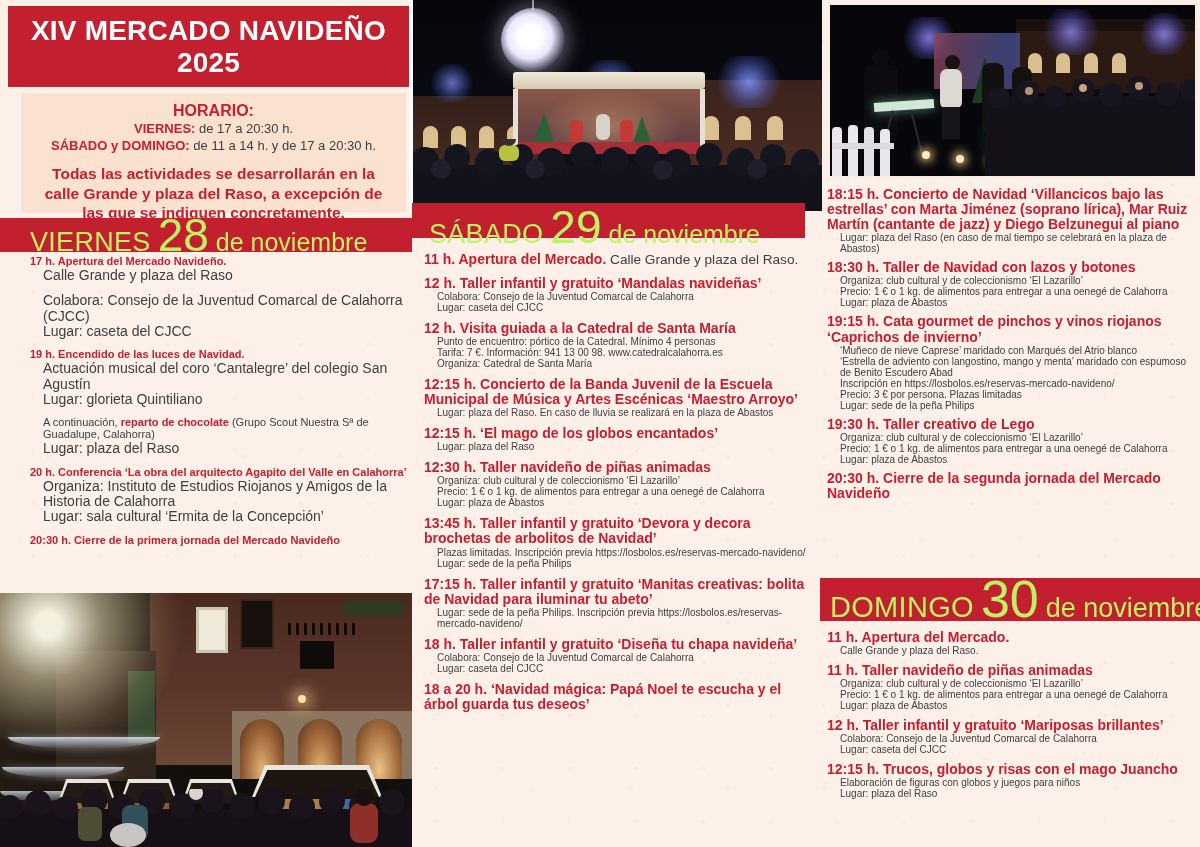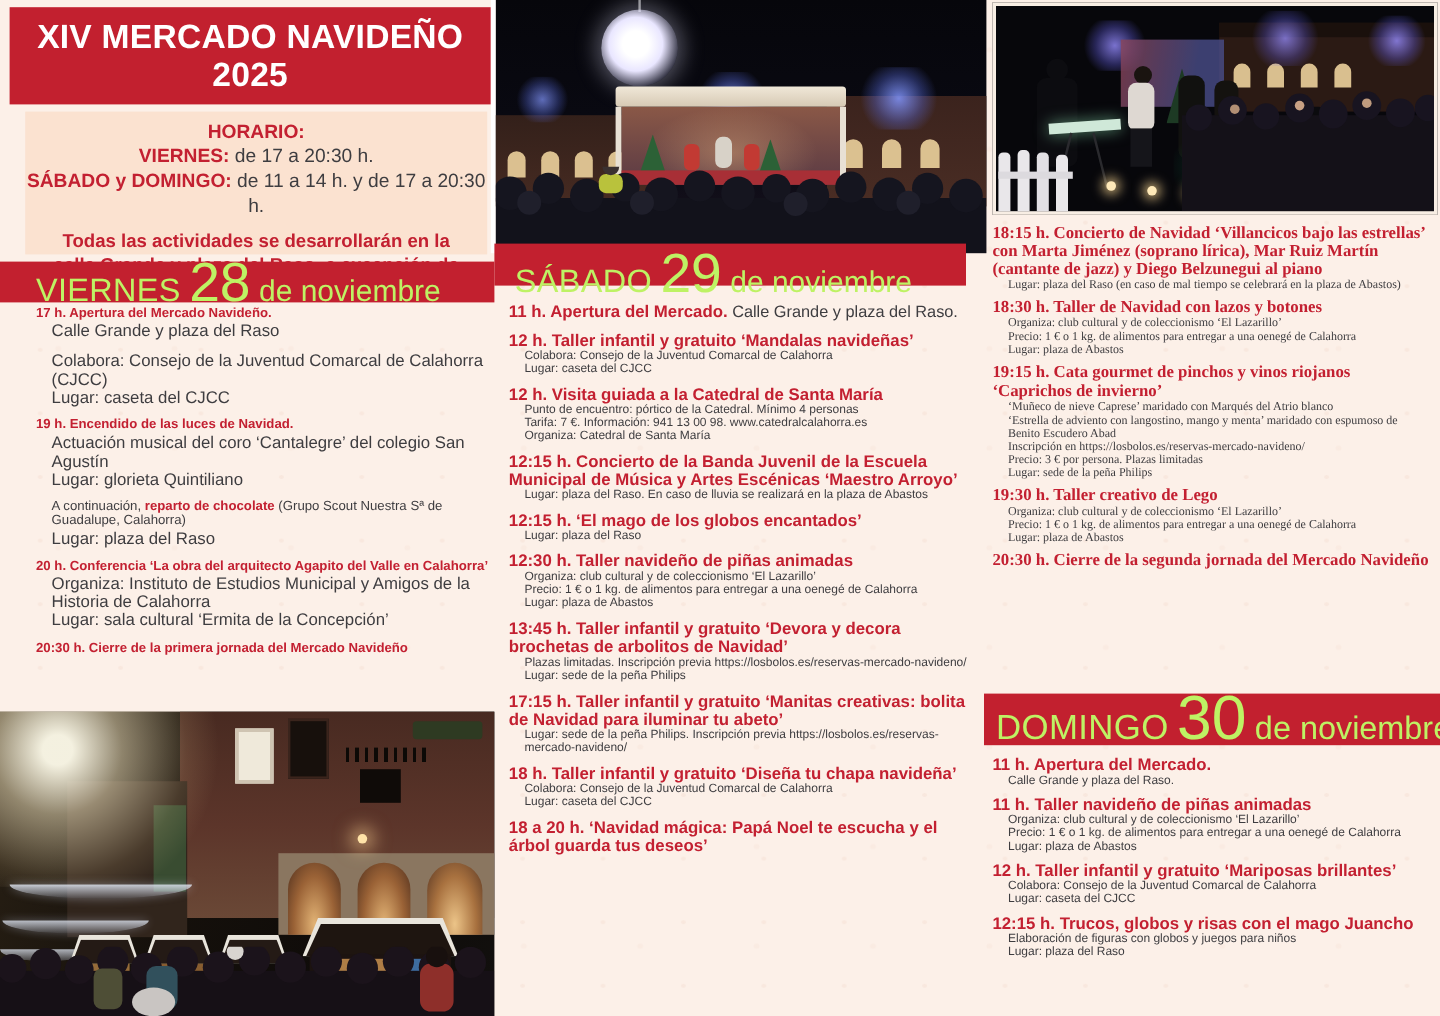--- a/index.html
+++ b/index.html
@@ -22,21 +22,21 @@
     display:flex;flex-direction:column;justify-content:center;gap:3px;
   }
   .title-box .t1{font-size:28px;font-weight:bold;letter-spacing:.2px;}
   .title-box .t2{font-size:26px;font-weight:bold;}
 
   .horario-box{
     position:absolute;left:21px;top:93px;width:385px;height:119px;
     background:#fbe2d0;text-align:center;box-sizing:border-box;padding-top:9px;
   }
   .h-head{color:#c32031;font-weight:bold;font-size:16px;margin-bottom:1px;}
-  .h-line{font-size:16px;line-height:1.3;color:#3e3d40;}
+  .h-line{font-size:13px;line-height:1.3;color:#3e3d40;}
   .h-label{color:#c32031;font-weight:bold;}
   .h-note{color:#c32031;font-weight:bold;font-size:15.5px;line-height:1.28;margin-top:9px;padding:0 16px;}
 
   
   .day-band{
     position:absolute;background:#c2202f;color:#bef264;font-weight:normal;
     white-space:nowrap;overflow:visible;
   }
   .day-band span{vertical-align:baseline;}
   .band-name{font-size:27px;letter-spacing:.3px;}
@@ -56,21 +56,21 @@
   .event-detail{color:#3e3d40;font-size:10px;line-height:1.1;padding-left:13px;overflow-wrap:anywhere;}
   .inline-detail{color:#3e3d40;font-weight:normal;font-size:13.6px;}
   .event-title.mixed{color:#3e3d40;font-weight:normal;padding-left:13px;font-size:13.9px;}
   .event-title.mixed .red{color:#c32031;font-weight:bold;}
   .col-left{left:30px;top:256px;width:380px;}
   .col-left .event{margin-bottom:10px;}
   .col-left .event-title{font-size:11px;}
   .col-left .event-detail{font-size:14px;}
   .col-mid{left:424px;top:252px;width:382px;}
   .col-mid .event{margin-bottom:8px;}
-  .col-right{left:827px;top:187px;width:366px;font-family:Liberation Serif, serif;}
+  .col-right{left:827px;top:187px;width:366px;}
   .col-right .event{margin-bottom:6px;}
   .col-right2{left:827px;top:630px;width:366px;}
   .col-right2 .event{margin-bottom:7px;}
 
   
   .photo{position:absolute;overflow:hidden;}
   .photo-a{left:409px;top:0;width:413px;height:211px;background:linear-gradient(180deg,#06060b,#0a0a13 60%,#191320);border-left:4px solid #fff;box-sizing:border-box;}
   .photo-b{left:827px;top:2px;width:371px;height:177px;background:#07070b;border:3px solid #f8eee4;box-sizing:border-box;}
   .photo-c{left:0;top:593px;width:412px;height:254px;background:linear-gradient(110deg,#2a2115 0%,#15100b 40%,#0e0b09 75%,#12100e 100%);}
   .arch{border-radius:8px 8px 0 0;background:#ecd19c;opacity:.9;}
@@ -112,21 +112,21 @@
         <div class="event-title"><span>19 h. Encendido de las luces de Navidad.</span></div>
         <div class="event-detail">Actuación musical del coro ‘Cantalegre’ del colegio San Agustín</div>
         <div class="event-detail">Lugar: glorieta Quintiliano</div>
       </div>
       <div class="event">
         <div class="event-title mixed"><span>A continuación, </span><span class="red">reparto de chocolate</span><span> (Grupo Scout Nuestra Sª de Guadalupe, Calahorra)</span></div>
         <div class="event-detail">Lugar: plaza del Raso</div>
       </div>
       <div class="event">
         <div class="event-title"><span>20 h. Conferencia ‘La obra del arquitecto Agapito del Valle en Calahorra’</span></div>
-        <div class="event-detail">Organiza: Instituto de Estudios Municipal y Amigos de la Historia de Calahorra</div>
+        <div class="event-detail">Organiza: Instituto de Estudios Riojanos y Amigos de la Historia de Calahorra</div>
         <div class="event-detail">Lugar: sala cultural ‘Ermita de la Concepción’</div>
       </div>
       <div class="event">
         <div class="event-title"><span>20:30 h. Cierre de la primera jornada del Mercado Navideño</span></div>
       </div>
     </div>
 
   <div class="photo photo-c">
     <div class="ab" style="left:150px;top:0;width:262px;height:172px;background:linear-gradient(180deg,#482a21,#5c352a 55%,#6a4836);"></div>
     <div class="ab" style="left:56px;top:58px;width:100px;height:130px;background:#31251c;"></div>

